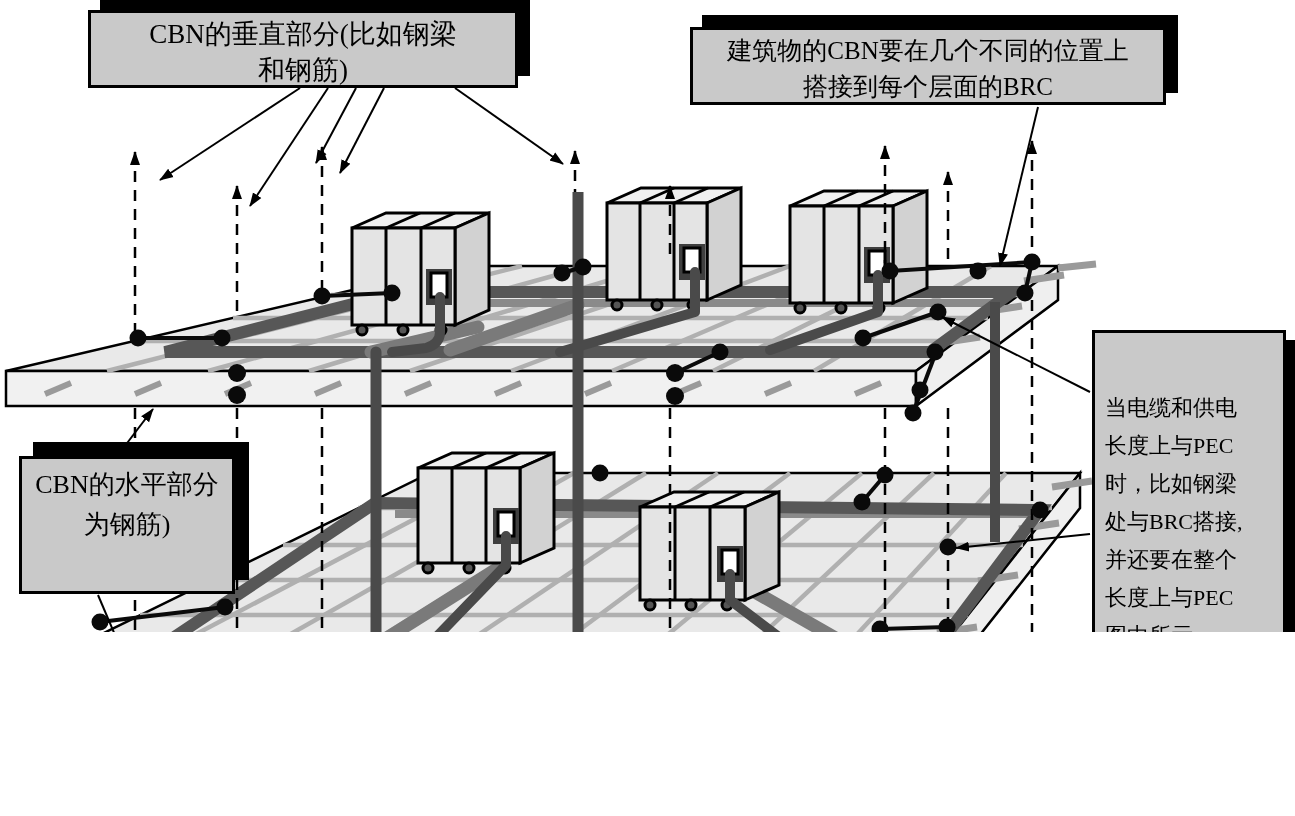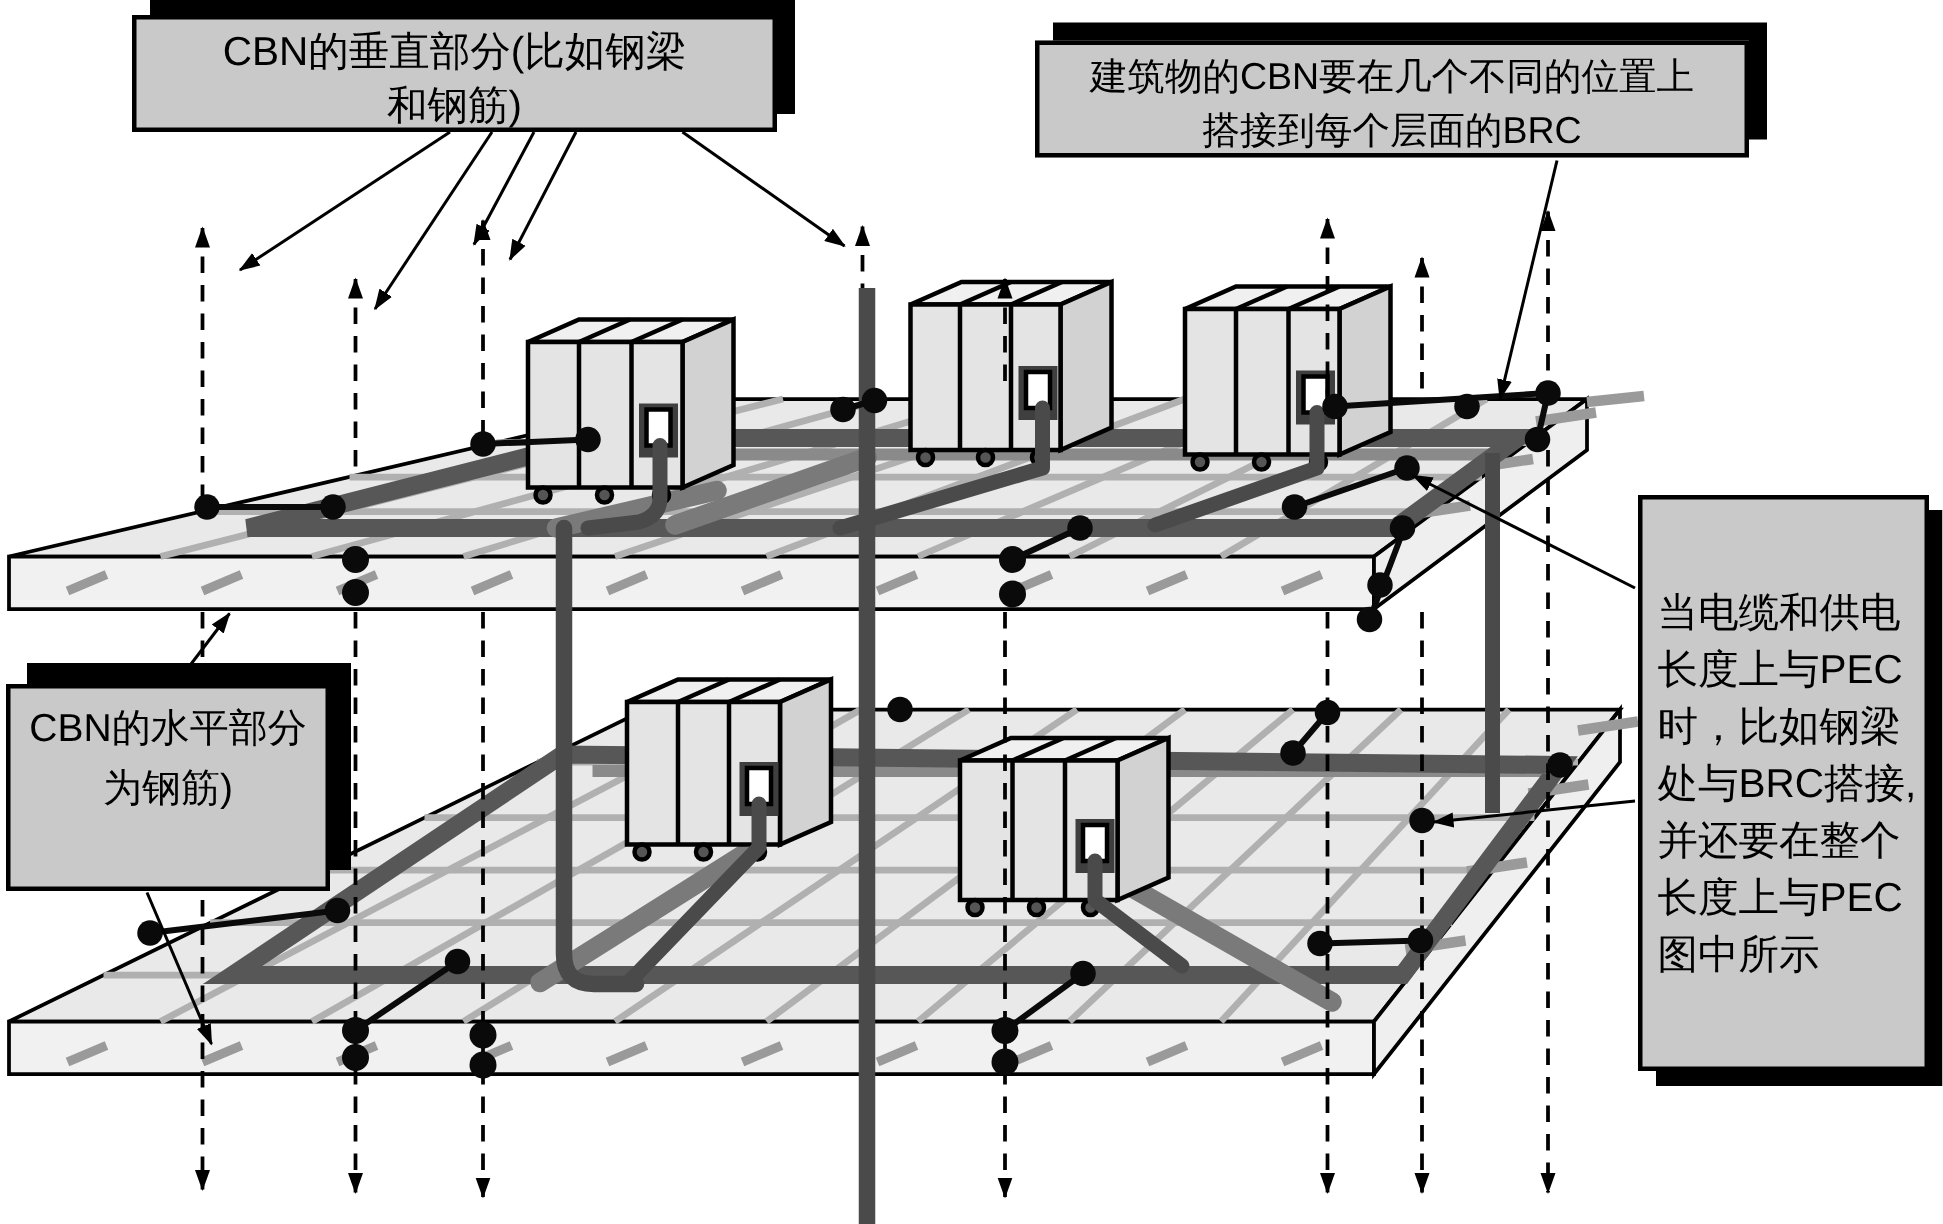--- a/index.html
+++ b/index.html
@@ -1,29 +1,29 @@
 <!DOCTYPE html>
 <html><head>
 <meta charset="utf-8">
 <style>
   html,body{margin:0;padding:0;background:#ffffff;}
   .stage{
-    position:relative;width:1295px;height:816px;overflow:hidden;background:#ffffff;
-    font-family:Liberation Sans, sans-serif;
+    position:relative;width:1295px;height:632px;overflow:hidden;background:#ffffff;
+    font-family:Liberation Serif, serif;
   }
   .stage svg{position:absolute;left:0;top:0;}
   .callout{
     position:absolute;background:#c9c9c9;border:3px solid #000;color:#000;
     text-align:center;box-sizing:border-box;z-index:5;
   }
   .callout .cl{white-space:nowrap;}
   #box1{left:88px;top:10px;width:430px;height:78px;font-size:27px;line-height:36px;padding-top:3px;box-shadow:12px -12px 0 0 #000;}
   #box2{left:690px;top:27px;width:476px;height:78px;font-size:25px;line-height:36px;padding-top:3px;box-shadow:12px -12px 0 0 #000;}
-  #box3{left:4px;top:456px;width:216px;height:138px;font-size:26px;line-height:40px;padding-top:6px;box-shadow:14px -14px 0 0 #000;}
-  #box4{left:1092px;top:330px;width:194px;height:384px;font-size:27px;line-height:38px;text-align:left;padding:56px 4px 0 10px;box-shadow:12px 10px 0 0 #000;}
+  #box3{left:19px;top:456px;width:216px;height:138px;font-size:26px;line-height:40px;padding-top:6px;box-shadow:14px -14px 0 0 #000;}
+  #box4{left:1092px;top:330px;width:194px;height:384px;font-size:22px;line-height:38px;text-align:left;padding:56px 4px 0 10px;box-shadow:12px 10px 0 0 #000;}
 </style>
 </head>
 <body>
 
 <div class="stage">
 
   <svg width="1295" height="816" viewBox="0 0 1295 816">
     <defs>
       <marker id="arr" viewBox="0 0 15 13" refX="13" refY="6" markerWidth="15" markerHeight="13" markerUnits="userSpaceOnUse" orient="auto-start-reverse">
         <path d="M0,1 L14,6 L0,11 Z" fill="#000"></path>

